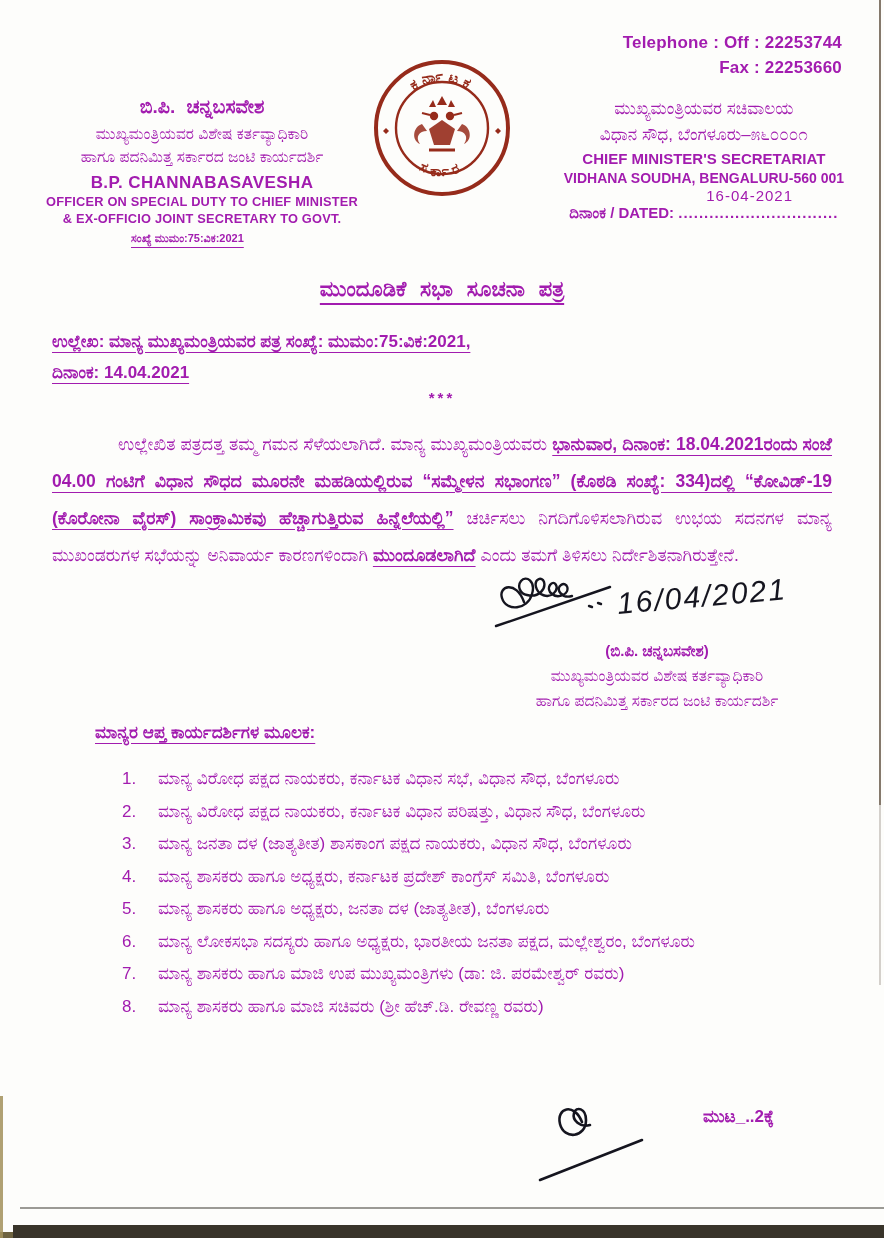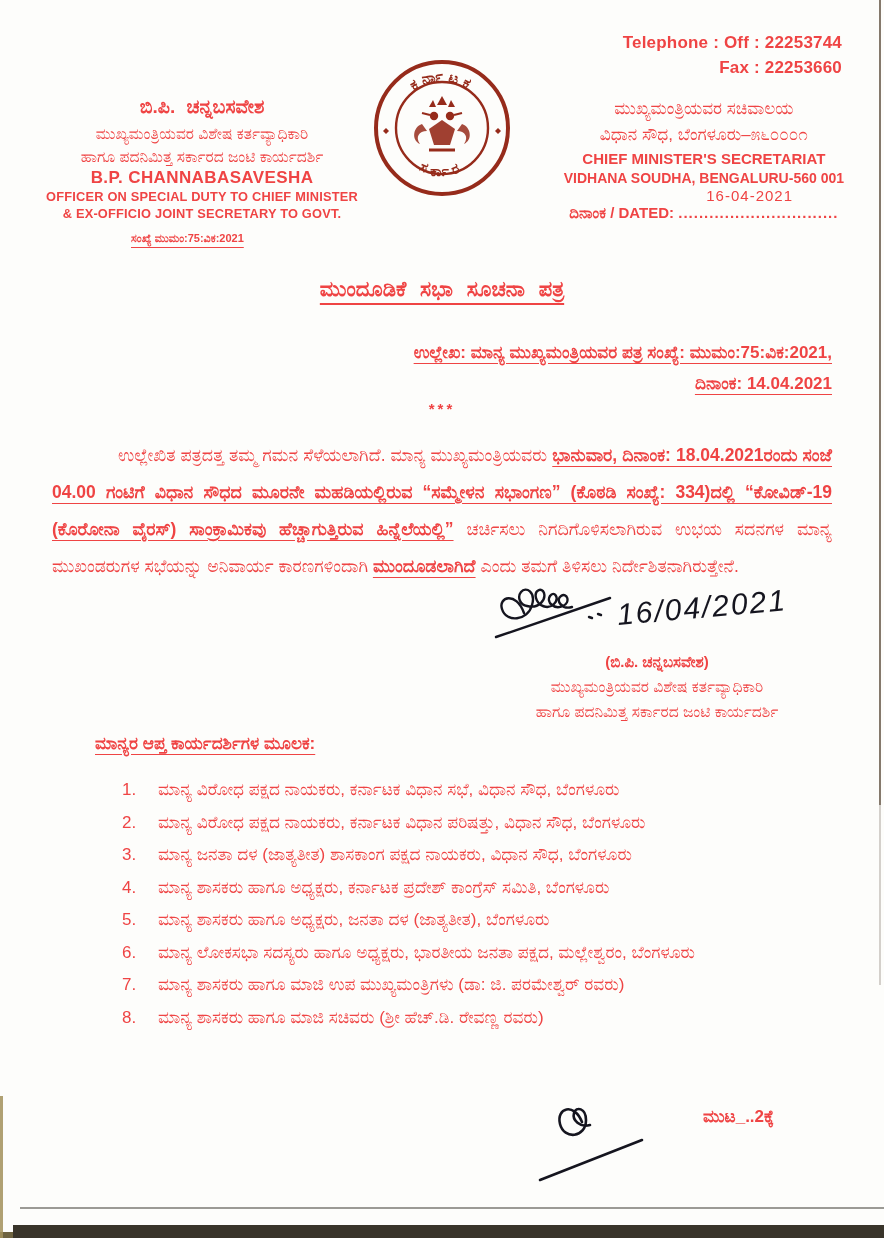--- a/index.html
+++ b/index.html
@@ -2,37 +2,37 @@
 <html><head>
 <meta charset="utf-8">
 <style>
   * { margin:0; padding:0; box-sizing:border-box; }
   html,body { background:#e8e8e8; }
   .page {
     position:relative;
     width:884px; height:1238px;
     margin:0 auto;
     background:#fdfdfb;
-    color:#ef4444;
+    color:#a21caf;
     font-family:"Liberation Sans", sans-serif;
     overflow:hidden;
   }
   
   .telfax {
     position:absolute; top:30px; right:42px;
     text-align:right; font-weight:700; font-size:17px; line-height:25px;
     letter-spacing:.2px;
   }
   .hdr-left {
     position:absolute; top:96px; left:34px; width:336px;
     text-align:center;
   }
   .hdr-left .kn-name { font-size:19px; font-weight:700; word-spacing:6px; margin-bottom:4px; }
   .hdr-left .kn-line { font-size:15.5px; line-height:23px; }
-  .hdr-left .en-name { font-size:17px; font-weight:700; letter-spacing:.4px; }
+  .hdr-left .en-name { font-size:17px; font-weight:700; margin-top:5px; letter-spacing:.4px; }
   .hdr-left .en-line { font-size:12.8px; font-weight:700; line-height:17px; letter-spacing:.2px; }
   .seal-wrap { position:absolute; top:58px; left:372px; width:140px; height:140px; }
   .hdr-right {
     position:absolute; top:96px; right:40px;
     text-align:center;
   }
   .hdr-right .kn-line { font-size:17px; line-height:26px; }
   .hdr-right .en-line1 { font-size:15px; font-weight:700; line-height:21px; }
   .hdr-right .en-line2 { font-size:14px; font-weight:700; line-height:19px; }
   .date-line { margin-top:16px; font-size:15px; font-weight:700; position:relative; white-space:nowrap; }
@@ -45,21 +45,21 @@
     position:absolute; top:232px; left:95px;
     font-size:11px; font-weight:600;
     text-decoration:underline; text-underline-offset:5px;margin-left:36px;
   }
   
   .main { position:absolute; top:268px; left:52px; right:52px; }
   .title {
     text-align:center; font-size:21px; font-weight:700; word-spacing:8px;
     text-decoration:underline; text-underline-offset:7px; text-decoration-thickness:2px;margin-top:9px;
   }
-  .ref-block { text-align:right; margin-top:36px; font-size:17px; font-weight:700; line-height:31px; }
+  .ref-block { text-align:left; margin-top:25px; font-size:17px; font-weight:700; line-height:31px; }
   .ref-block .u-line { text-decoration:underline; text-underline-offset:5px; }
   .stars { text-align:center; font-size:15px; font-weight:700; letter-spacing:3px; margin-top:1px; }
   .para { font-size:17.5px; line-height:37px; text-align:justify; text-indent:66px; }
   .para1 { margin-top:20px; }
   .para2 { margin-top:12px; }
   .useg { text-decoration:underline; text-underline-offset:5px; font-weight:700; }
   
   .sign-block {
     margin-top:2px; margin-left:auto; width:350px;
     text-align:center; position:relative; padding-top:62px;

